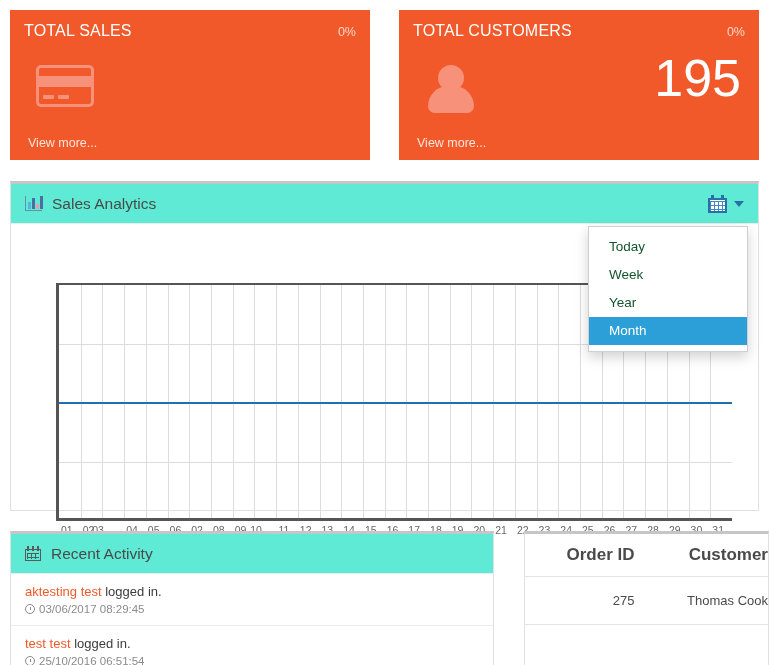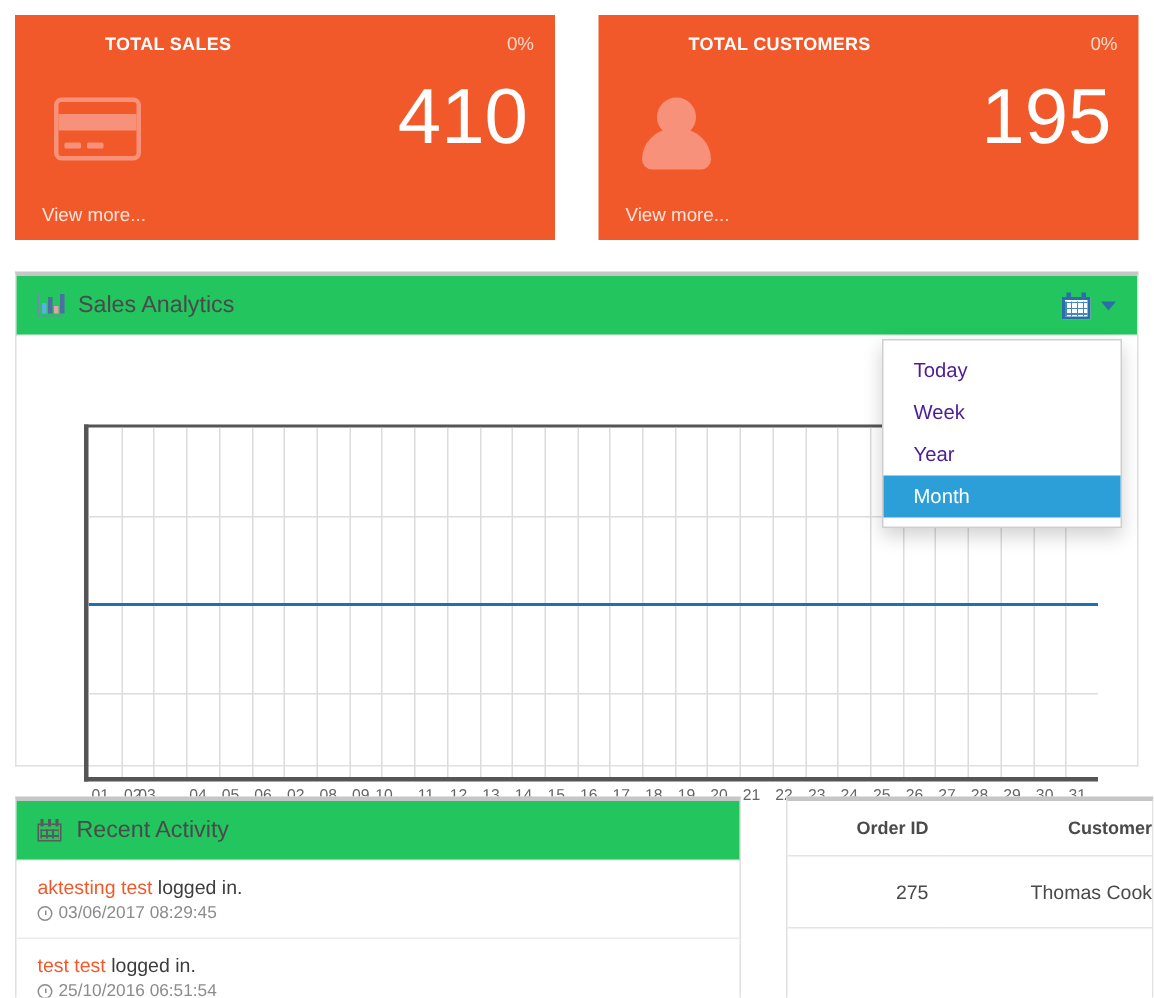--- a/index.html
+++ b/index.html
@@ -21,23 +21,22 @@
     background: #F1592A;
     color: #fff;
   }
   .kpi.left  { left: 10px; }
   .kpi.right { left: 399px; }
   .kpi-head {
     position: absolute; top: 12px; left: 14px; right: 14px;
     display: flex; justify-content: space-between; align-items: baseline;
   }
   .kpi-title {
-    font-size: 12px; font-weight: bold; letter-spacing: .2px;
+    font-size: 16px; font-weight: normal; letter-spacing: .2px;
     color: #ffffff;
-    margin-left: 46px;
   }
   .kpi-pct { font-size: 12.5px; color: #fbd6c7; }
   .kpi-value {
     position: absolute; right: 18px; top: 42px;
     font-size: 52px; line-height: 1; font-weight: 400; color: #fff;
   }
   .kpi-icon { position: absolute; left: 26px; top: 55px; }
   .kpi-more {
     position: absolute; left: 18px; bottom: 10px;
     font-size: 12.5px; color: #ffe4da; text-decoration: none;
@@ -71,21 +70,21 @@
   
   .panel {
     position: absolute;
     background: #ffffff;
     border: 1px solid #e0e0e0;
     border-top: 3px solid #c6c6c6;
   }
   .panel-head {
     height: 40px; display: flex; align-items: center; padding: 4px 14px;
     border-bottom: 1px solid #ececec;
-    background: #22c55e;
+    background: #5eead4;
   }
   .panel-title {
     font-size: 15.5px; color: #4a4a4a; font-weight: 400; margin-left: 10px;
   }
   .panel-body { position: relative; }
 
   
   #chart-panel { left: 10px; top: 181px; width: 749px; height: 330px; }
   #chart-panel .panel-head { justify-content: space-between; }
   .head-left { display: flex; align-items: center; }
@@ -112,21 +111,21 @@
     border-left: 5px solid transparent; border-right: 5px solid transparent;
     border-top: 6px solid #2C6FA8;
   }
   .dd-menu {
     position: absolute; left: 588px; top: 226px; width: 160px;
     background: #fff; border: 1px solid #cfcfcf;
     box-shadow: 0 5px 12px rgba(0,0,0,.18);
     padding: 6px 0; z-index: 40;
   }
   .dd-item {
-    padding: 4px 20px; font-size: 13.5px; color: #4c1d95; cursor: pointer; line-height: 20px;
+    padding: 4px 20px; font-size: 13.5px; color: #14532d; cursor: pointer; line-height: 20px;
   }
   .dd-item.active { background: #2C9FD9; color: #fff; }
 
   
   .plot {
     position: absolute; left: 45px; top: 59px;
     width: 676px; height: 238px;
     border-left: 3px solid #555; border-bottom: 3px solid #555;
     border-top: 2px solid #555; border-right: 0;
   }
@@ -155,21 +154,21 @@
     position: relative; margin-right: 4px; flex: none;
   }
   .clock::after {
     content: ""; position: absolute; left: 3.5px; top: 1.5px;
     width: 1px; height: 3.5px; background: #8b8b8b;
   }
 
   #orders-panel { left: 524px; top: 531px; width: 245px; height: 200px; }
   .ord-table { width: 100%; border-collapse: collapse; }
   .ord-table th {
-    font-size: 12px; color: #4a4a4a; font-weight: bold; text-align: right;
+    font-size: 17px; color: #4a4a4a; font-weight: bold; text-align: right;
     padding: 11px 10px 11px 10px; border-bottom: 1px solid #e4e4e4;
   }
   .ord-table td {
     font-size: 13px; color: #4a4a4a; text-align: right;
     padding: 16px 10px; border-bottom: 1px solid #e4e4e4;
   }
   .ord-table th.c-cust, .ord-table td.c-cust { padding-right: 0; }
 
   
   .barchart { width: 17px; height: 15px; position: relative; }
@@ -221,21 +220,20 @@
       <span class="kpi-title">TOTAL SALES</span>
       <span class="kpi-pct">0%</span>
     </div>
     <div class="kpi-icon">
       <div class="cc">
         <div class="cc-stripe"></div>
         <div class="cc-d1"></div>
         <div class="cc-d2"></div>
       </div>
     </div>
-    <div class="kpi-value">410</div>
     <a class="kpi-more" href="#">View more...</a>
   </div>
 
   <div class="kpi right">
     <div class="kpi-head">
       <span class="kpi-title">TOTAL CUSTOMERS</span>
       <span class="kpi-pct">0%</span>
     </div>
     <div class="kpi-icon">
       <div class="person">

